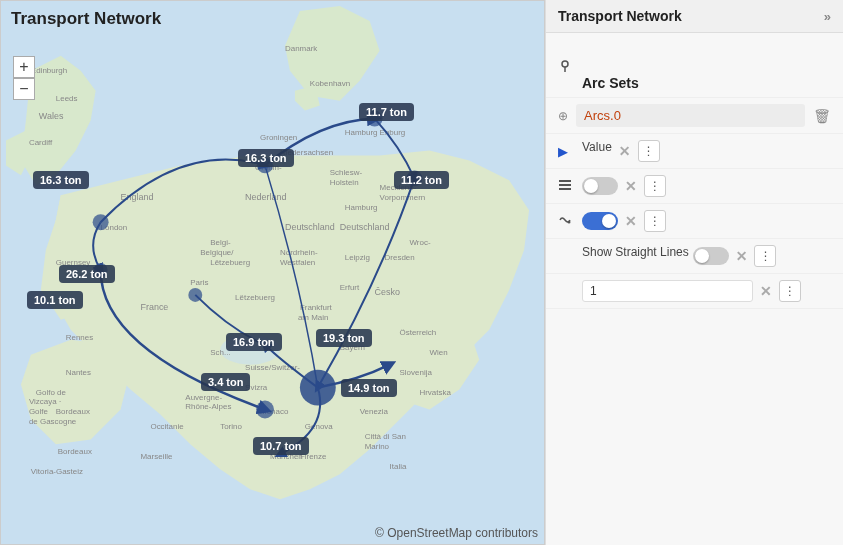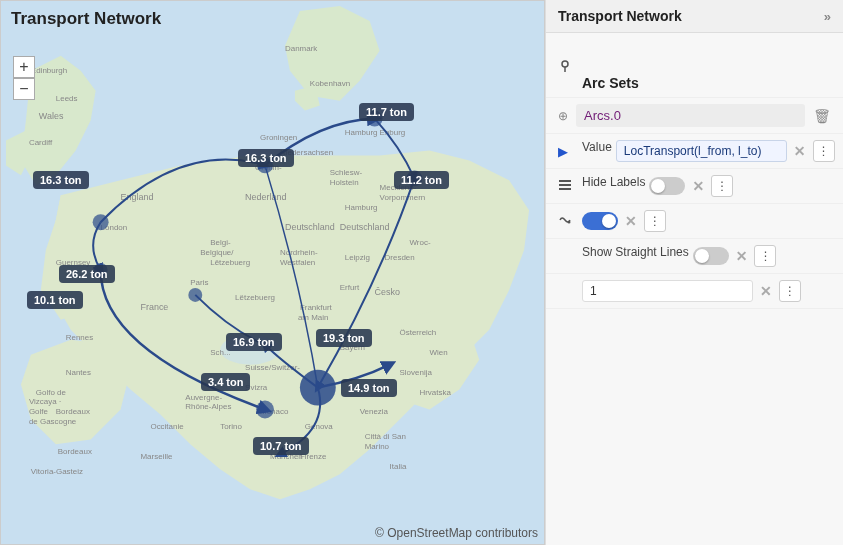--- a/index.html
+++ b/index.html
@@ -130,21 +130,21 @@
       border-bottom: 1px solid #eee;
       gap: 8px;
     }
     #arc-sets-name {
       flex: 1;
       background: #ececec;
       border: none;
       padding: 4px 8px;
       font-size: 13px;
       border-radius: 3px;
-      color: #701a75;
+      color: #c2410c;
     }
     #arc-sets-delete {
       color: #888;
       cursor: pointer;
       font-size: 14px;
     }
 
     
     .prop-row {
       display: flex;
@@ -414,37 +414,35 @@
     <span style="color:#888;font-size:12px;">⊕</span>
     <input id="arc-sets-name" readonly="" value="Arcs.0" style="">
     <span id="arc-sets-delete">🗑</span>
   </div>
 
   <div class="prop-row">
     <span class="prop-icon" style="color:#2255cc;">▶</span>
     <div class="prop-content">
       <span class="prop-label">Value</span>
       <div class="prop-value-row">
-        <input class="prop-value-input" readonly="" value="LocTransport(l_from, l_to)" style="">
         <span class="icon-btn-clear">✕</span>
         <span class="icon-btn">⋮</span>
       </div>
     </div>
   </div>
 
   <div class="prop-row">
     <span class="prop-icon">
       <svg width="14" height="14" viewBox="0 0 14 14" xmlns="http://www.w3.org/2000/svg">
         <rect x="1" y="2" width="12" height="2" fill="#555"></rect>
         <rect x="1" y="6" width="12" height="2" fill="#555"></rect>
         <rect x="1" y="10" width="12" height="2" fill="#555"></rect>
       </svg>
     </span>
     <div class="prop-content">
-      <span class="prop-label">Hide Labels</span>
       <div class="prop-value-row">
         <div class="toggle">
           <div class="toggle-knob"></div>
         </div>
         <span class="icon-btn-clear">✕</span>
         <span class="icon-btn">⋮</span>
       </div>
     </div>
   </div>
 

